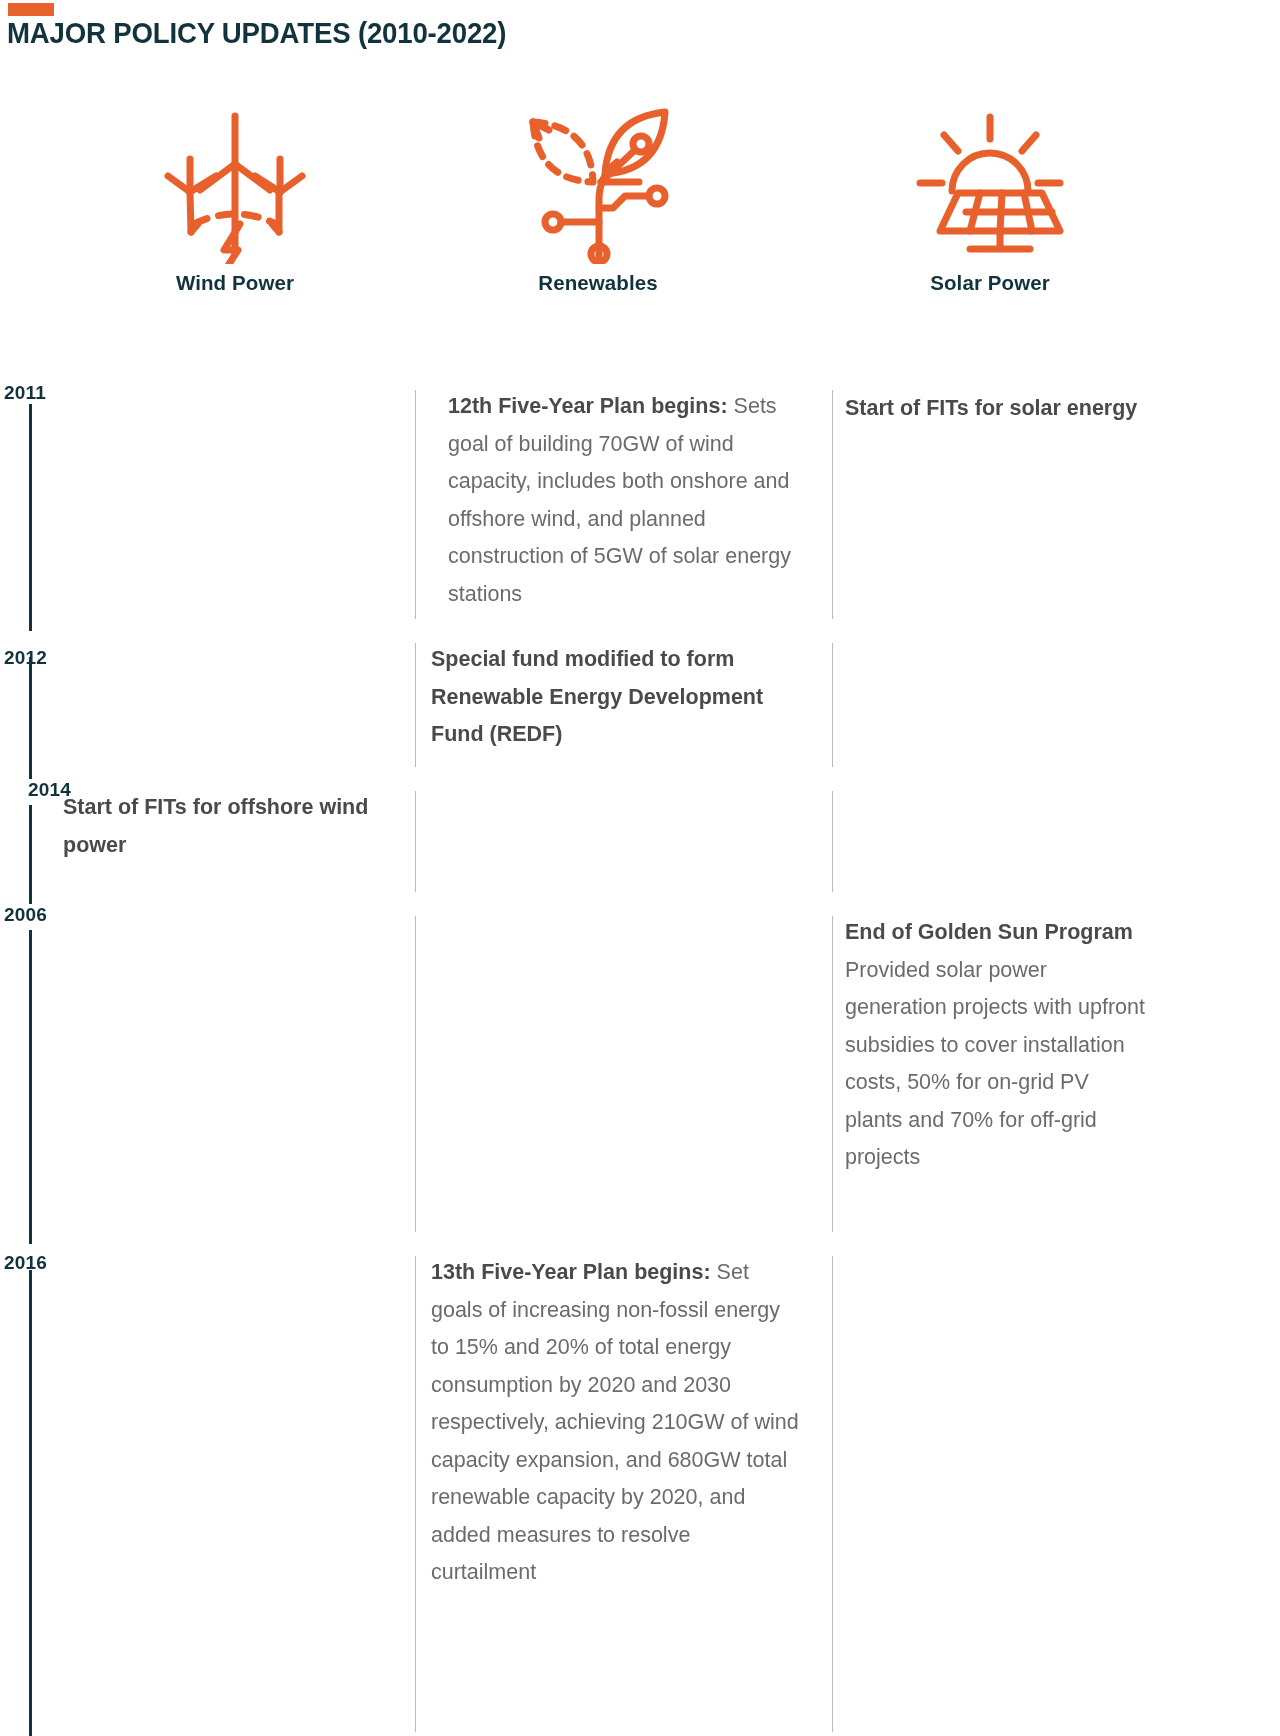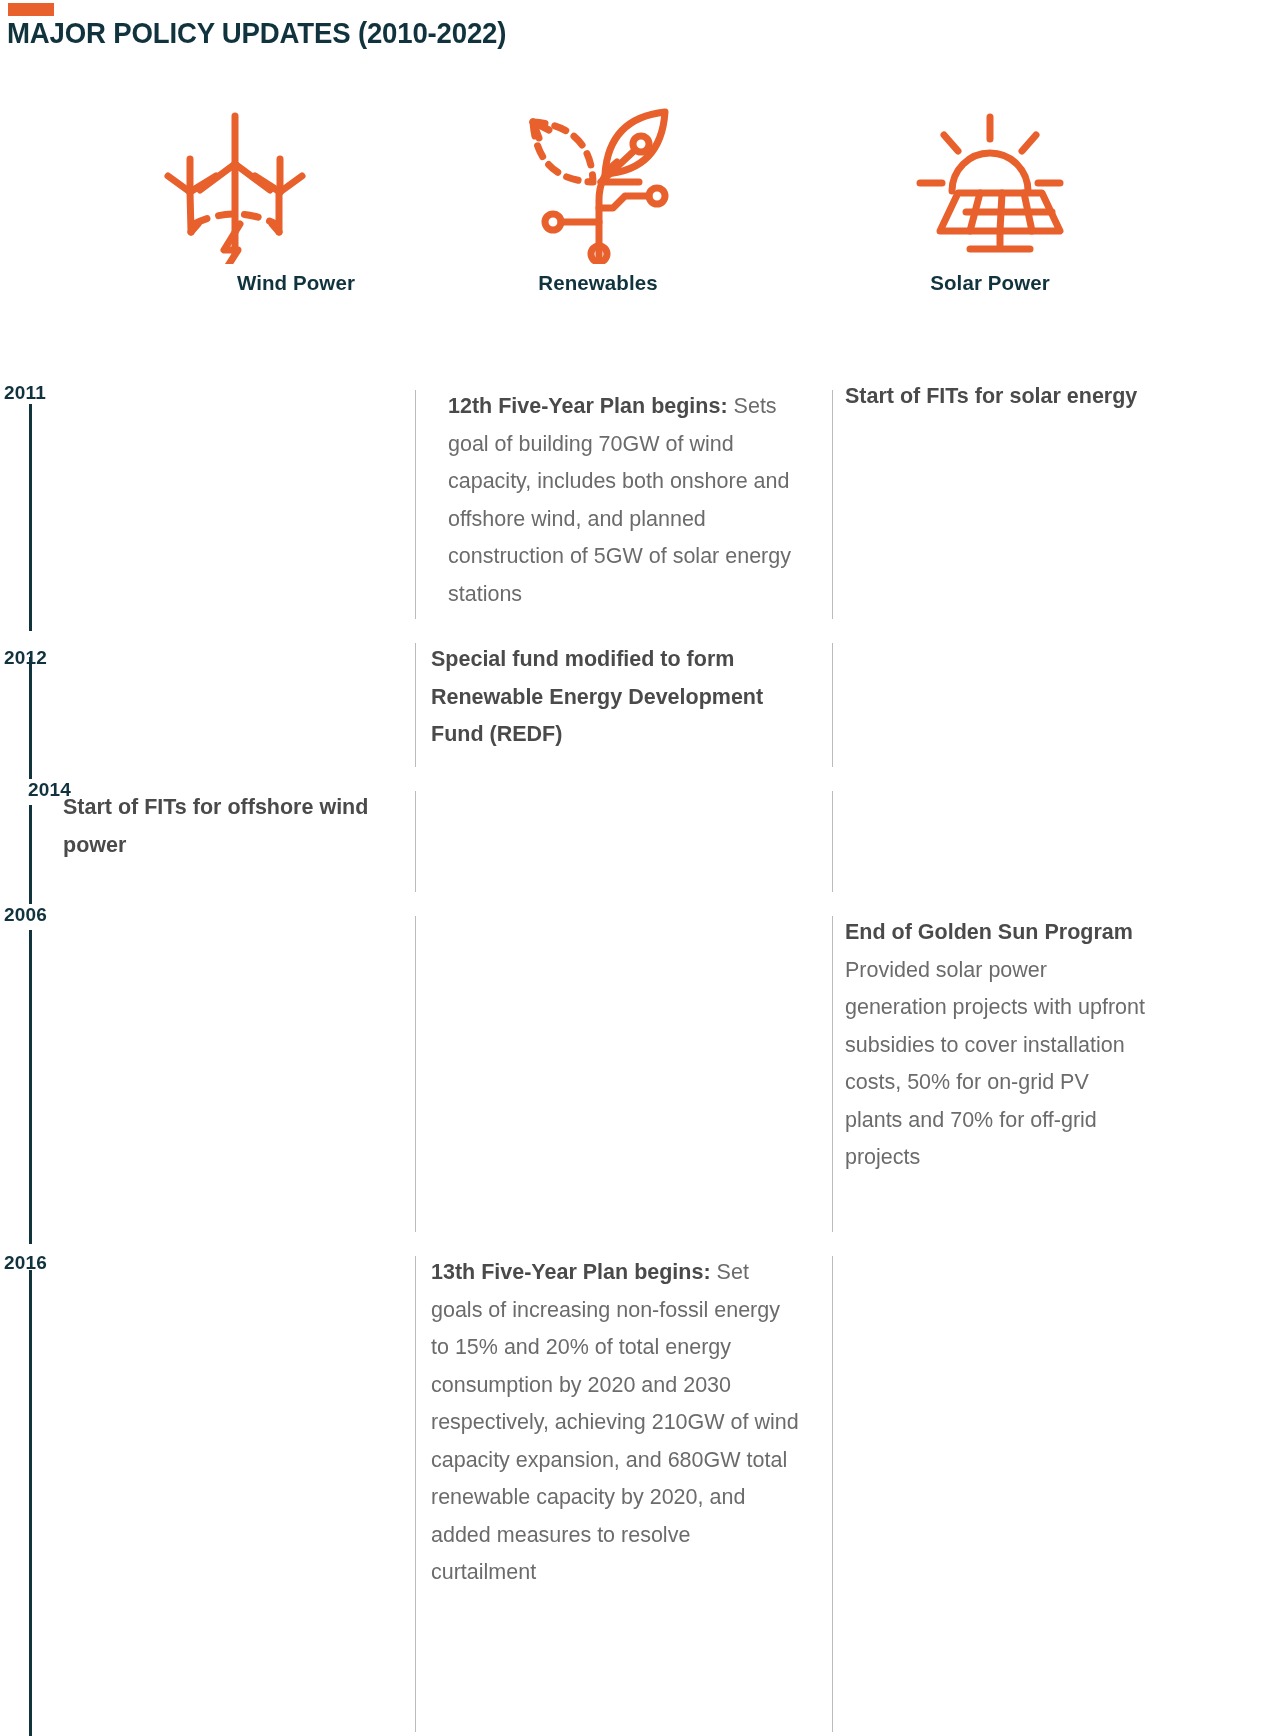--- a/index.html
+++ b/index.html
@@ -59,21 +59,21 @@
     align-items: center;
     justify-content: center;
   }
   .icon-label {
     font-size: 20.5px;
     font-weight: 700;
     color: #11333E;
     font-family: "Liberation Sans Narrow", "Liberation Sans", sans-serif;
     letter-spacing: 0.1px;
   }
-  #icon-wind   { left: 115px; text-align: right; }
+  #icon-wind   { left: 115px; }
   #icon-renew  { left: 478px; }
   #icon-solar  { left: 870px; }
 
   
   #timeline {
     position: absolute;
     left: 0;
     top: 378px;
     width: 1280px;
   }
@@ -215,21 +215,21 @@
   </div>
 </div>
 
 <div id="timeline">
     <div class="year-row" style="position: absolute; top: 0px; height: 253px;">
       <div class="year-label" style="top: 4px;">2011</div>
       <div class="spine" style="top: 26px; height: 227px; background: rgb(17, 51, 62);"></div>
       <div class="divider renew" style="top: 12px; height: 229px; background: rgb(187, 187, 187);"></div>
       <div class="cell renew" style="top: 10px; margin-left: 17px;"><span class="hd">12th Five-Year Plan begins:</span> <span>Sets goal of building 70GW of wind capacity, includes both onshore and offshore wind, and planned construction of 5GW of solar energy stations</span></div>
       <div class="divider solar" style="top: 12px; height: 229px; background: rgb(187, 187, 187);"></div>
-      <div class="cell solar" style="top: 0;"><span class="hd">Start of FITs for solar energy</span></div>
+      <div class="cell solar" style="top: 12px;"><span class="hd">Start of FITs for solar energy</span></div>
     </div>
     <div class="year-row" style="position: absolute; top: 253px; height: 148px;">
       <div class="year-label" style="top: 16px;">2012</div>
       <div class="spine" style="top: 26px; height: 122px; background: rgb(17, 51, 62);"></div>
       <div class="divider renew" style="top: 12px; height: 124px; background: rgb(187, 187, 187);"></div>
       <div class="cell renew" style="top: 10px;"><span class="hd">Special fund modified to form Renewable Energy Development Fund (REDF)</span></div>
       <div class="divider solar" style="top: 12px; height: 124px; background: rgb(187, 187, 187);"></div>
     </div>
     <div class="year-row" style="position: absolute; top: 401px; height: 125px;">
       <div class="year-label" style="top: 0px; margin-left: 24px;">2014</div>

